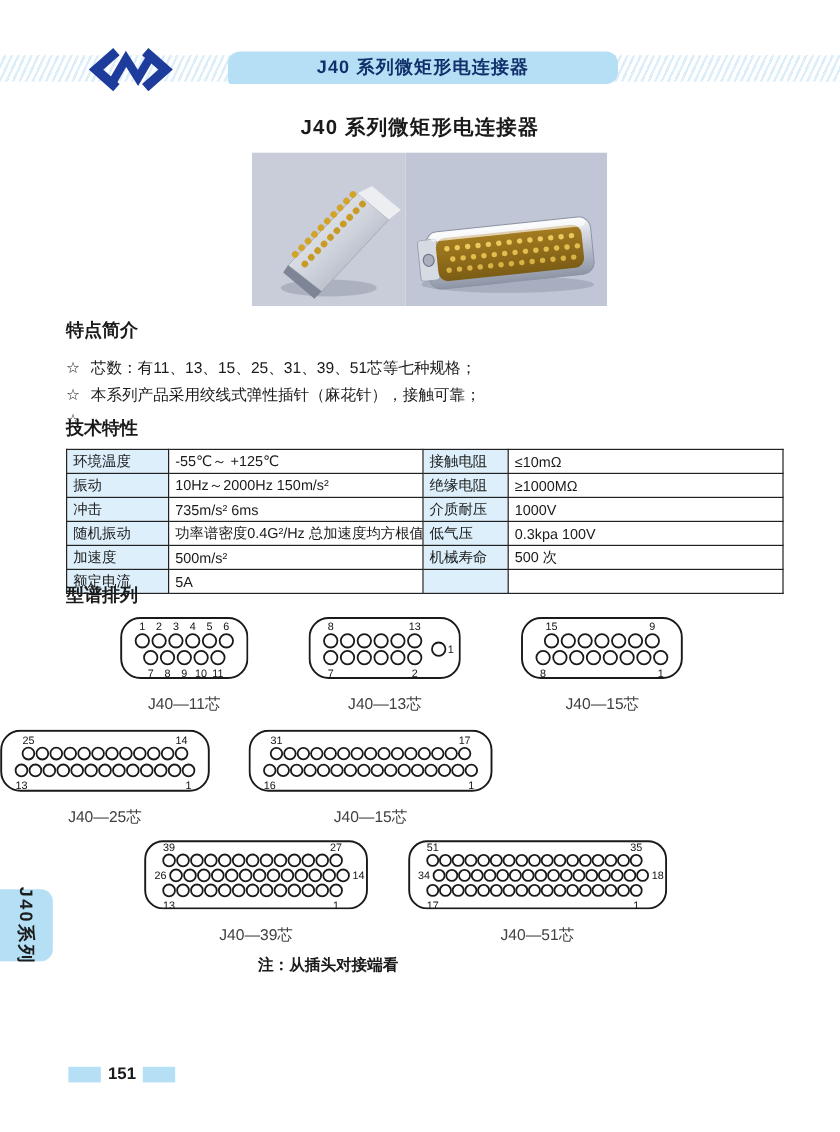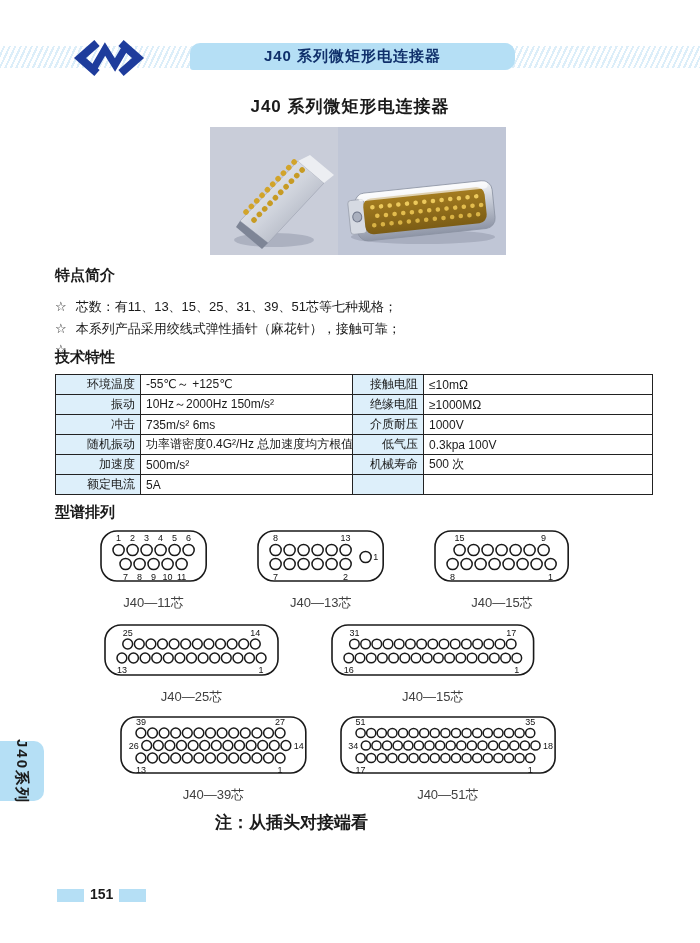--- a/index.html
+++ b/index.html
@@ -17,30 +17,30 @@
   section{position:absolute;left:55px;}
   section h2{font-size:15px;font-weight:bold;margin:0;}
   .features{top:266px;width:600px;}
   .features .bullets{margin-top:11px;}
   .bullet{display:flex;align-items:flex-start;font-size:13px;line-height:21.5px;}
   .bullet .star{margin-right:9px;font-size:13px;}
   .specs{top:348px;width:597px;}
   .specs table{border-collapse:collapse;width:597px;font-size:12px;margin-top:7px;table-layout:fixed;}
   .specs th,.specs td{border:1px solid #222;padding:1px 5px;height:16.6px;font-weight:normal;
        text-align:left;overflow:hidden;white-space:nowrap;}
-  .specs th{background:#ddeffa;text-align:right;}
-  .diagrams{top:503px;left:0;width:566px;}
+  .specs th{background:#ddeffa;}
+  .diagrams{top:487px;left:0;width:566px;}
   .diagrams h2{margin-left:55px;margin-bottom:8px;}
   .diagram-row{display:flex;align-items:flex-start;}
   #dr0{padding-left:100px;gap:50px;}
-  #dr1{padding-left:104px;gap:52px;margin-top:12px;align-items:center;}
+  #dr1{gap:32px;margin-top:12px;align-items:center;}
   #dr2{padding-left:120px;gap:33px;margin-top:10px;}
   .diagram-item{display:flex;flex-direction:column;align-items:center;}
   .dlabel{margin-top:12px;font-size:13px;color:#404040;}
-  .note{margin:7px 4px 0 215px;font-size:17px;font-weight:bold;}
+  .note{margin:7px 4px 0 215px;font-size:13px;font-weight:bold;}
   .side-tab{position:absolute;left:0;top:741px;width:44px;height:60px;background:#b5dff5;
        border-radius:0 10px 10px 0;display:flex;align-items:center;justify-content:center;}
   .side-tab span{transform:rotate(90deg);white-space:nowrap;font-weight:bold;font-size:15px;
        letter-spacing:2px;color:#1c1c1c;}
   .pageno{position:absolute;top:886px;left:57px;display:flex;align-items:flex-end;gap:6px;}
   .pageno .blk{display:inline-block;width:27px;height:13px;background:#b5dff5;}
   .pageno .num{font-size:14px;font-weight:bold;}
 </style>
 </head>
 <body>

